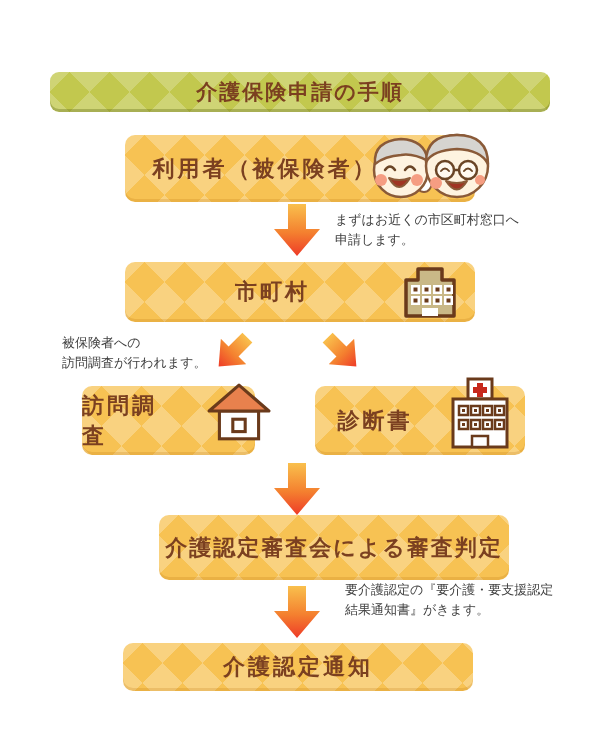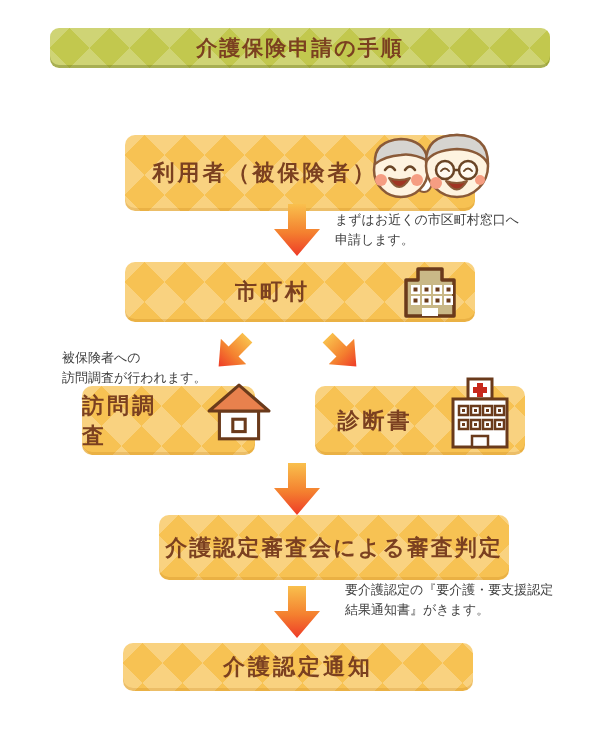--- a/index.html
+++ b/index.html
@@ -11,20 +11,21 @@
   }
   .abs { position:absolute; }
 
   
   .checker-green {
     background-color:#c2c84e;
     background-image:
       linear-gradient(45deg, rgba(255,255,255,.22) 25%, transparent 25%, transparent 75%, rgba(255,255,255,.22) 75%),
       linear-gradient(135deg, rgba(255,255,255,.22) 25%, transparent 25%, transparent 75%, rgba(255,255,255,.22) 75%);
     background-size:40px 40px;
+    margin-top:44px;
   }
   .checker-orange {
     background-color:#f7c253;
     background-image:
       linear-gradient(45deg, rgba(255,255,255,.26) 25%, transparent 25%, transparent 75%, rgba(255,255,255,.26) 75%),
       linear-gradient(135deg, rgba(255,255,255,.26) 25%, transparent 25%, transparent 75%, rgba(255,255,255,.26) 75%);
     background-size:40px 40px;
   }
 
   .title-bar {
@@ -39,36 +40,36 @@
     left:123px; top:84px; width:420px;
     color:#3f3f3f; font-size:13px; line-height:1.55; white-space:pre-line;
   }
 
   .flow-box {
     border-radius:10px;
     box-shadow: inset 0 -3px 0 rgba(190,120,20,.22);
     display:flex; align-items:center; justify-content:center;
     color:#7b4020; font-size:22px; letter-spacing:3px; font-weight:600;
   }
-  .box-user         { left:125px; top:135px; width:350px; height:76px;text-align:center; }
+  .box-user         { left:125px; top:135px; width:350px; height:67px;text-align:center; }
   .box-user span    { padding-right:70px; }
   .box-municipality { left:125px; top:262px; width:350px; height:60px; }
   .box-municipality span { padding-right:55px; }
   .box-visit        { left:82px;  top:386px; width:173px; height:69px; }
   .box-visit span   { padding-right:75px; }
   .box-diagnosis    { left:315px; top:386px; width:210px; height:69px; }
   .box-diagnosis span { padding-right:90px; }
   .box-review       { left:123px; top:515px; width:350px; height:65px; letter-spacing:2px;margin-left:36px; }
   .box-notice       { left:123px; top:643px; width:350px; height:48px; }
 
   .annotation {
     color:#404040; font-size:13px; line-height:1.55; white-space:pre-line;
   }
   .ann-apply  { left:335px; top:210px; width:235px; }
-  .ann-visit  { left:62px;  top:333px; width:180px;margin-top:15px; }
+  .ann-visit  { left:62px;  top:333px; width:180px; }
   .ann-doctor { left:397px; top:333px; width:180px; }
   .ann-review { left:352px; top:465px; width:210px; }
   .ann-notice { left:345px; top:580px; width:230px; }
 
   .arrow-down { width:46px; height:52px; }
   .arrow1 { left:274px; top:204px; }
   .arrow2 { left:274px; top:463px; }
   .arrow3 { left:274px; top:586px; }
   .diag-wrap { width:56px; height:56px; display:flex; align-items:center; justify-content:center; }
   .diag-left  { left:205px; top:324px; transform:rotate(45deg); }

